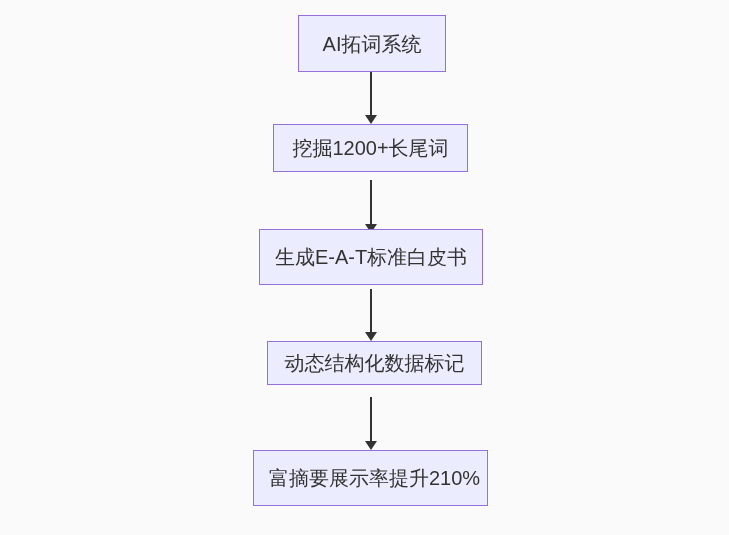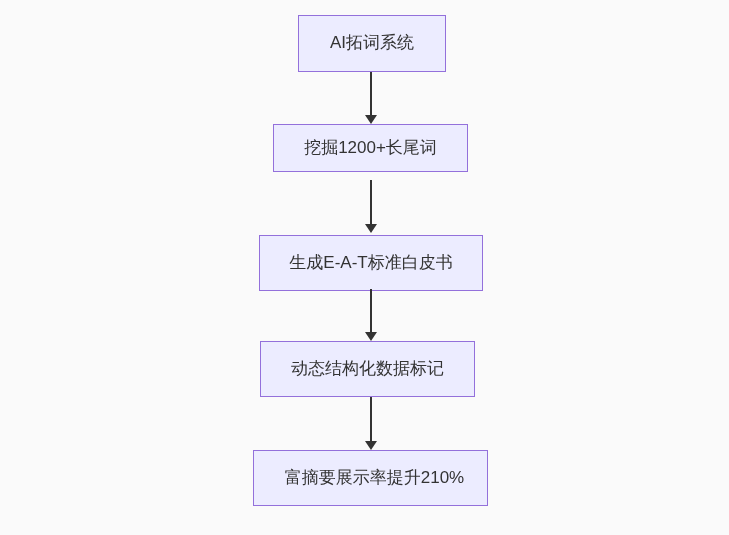--- a/index.html
+++ b/index.html
@@ -20,21 +20,21 @@
     position: absolute;
     box-sizing: border-box;
     background: var(--node-fill, #ECECFF);
     border: 1px solid var(--node-border, #9370DB);
     display: flex;
     align-items: center;
     justify-content: center;
   }
   .node-label {
     color: var(--text-color, #333333);
-    font-size: 17px;
+    font-size: 20px;
     line-height: 1.2;
     white-space: nowrap;
   }
   .edge {
     position: absolute;
     width: 12px;
     display: flex;
     flex-direction: column;
     align-items: center;
   }
@@ -46,22 +46,22 @@
   .edge-head {
     width: 0;
     height: 0;
     border-left: 6px solid transparent;
     border-right: 6px solid transparent;
     border-top: 9px solid var(--arrow-color, #333333);
   }
   
   #n1 { left: 298px; top: 15px;  width: 148px; height: 57px; }
   #n2 { left: 273px; top: 124px; width: 195px; height: 48px; }
-  #n3 { left: 259px; top: 235px; width: 224px; height: 56px; }
-  #n4 { left: 260px; top: 341px; width: 215px; height: 56px; }
+  #n3 { left: 259px; top: 229px; width: 224px; height: 56px; }
+  #n4 { left: 267px; top: 341px; width: 215px; height: 44px; }
   #n5 { left: 253px; top: 450px; width: 235px; height: 56px; padding-left: 8px; }
   
   #e1 { left: 365px; top: 72px;  height: 52px; }
   #e2 { left: 365px; top: 180px; height: 53px; }
   #e3 { left: 365px; top: 289px; height: 52px; }
   #e4 { left: 365px; top: 397px; height: 53px; }
 </style>
 </head>
 <body>
 

